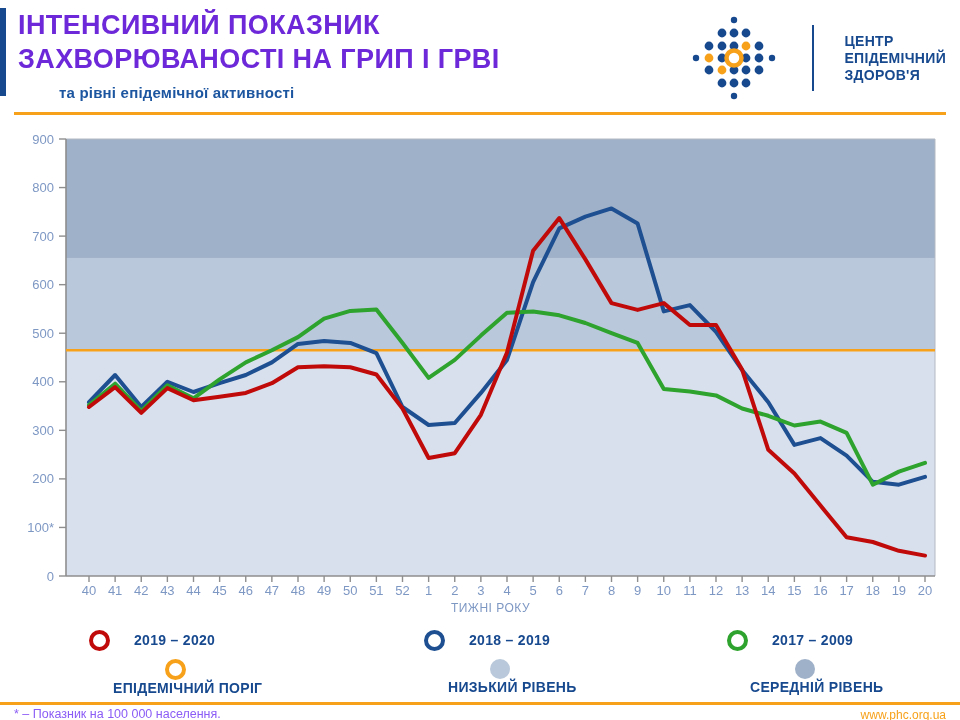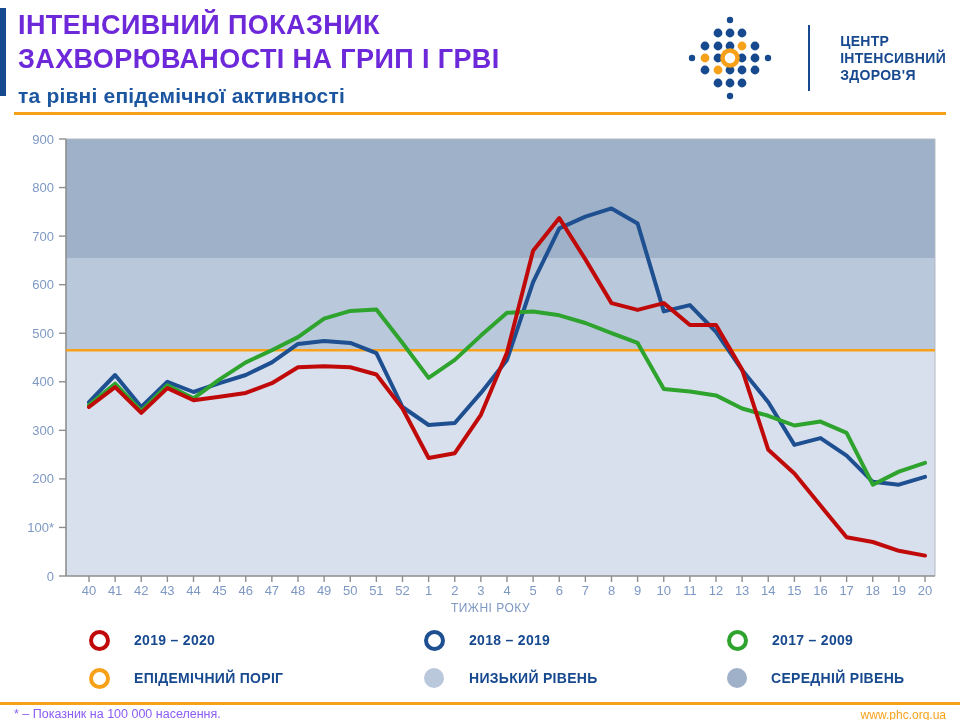--- a/index.html
+++ b/index.html
@@ -3,36 +3,36 @@
 <meta charset="utf-8">
 <style>
   html,body{margin:0;padding:0;background:#ffffff;}
   body{width:960px;height:720px;overflow:hidden;font-family:"Liberation Sans",sans-serif;position:relative;}
   .page{position:absolute;inset:0;background:#ffffff;}
 
   
   .accent-bar{position:absolute;left:0;top:8px;width:6px;height:88px;background:#17498f;}
   .title-block{position:absolute;left:18px;top:8px;}
   .title-line{font-size:27px;font-weight:bold;color:#6d28d9;letter-spacing:.4px;line-height:34px;}
-  .subtitle{font-size:21px;font-weight:bold;color:#1d56a0;margin-top:8px;letter-spacing:.2px;}
+  .subtitle{font-size:15px;font-weight:bold;color:#1d56a0;margin-top:8px;letter-spacing:.2px;margin-left:41px;}
   .logo{position:absolute;right:14px;top:10px;display:flex;align-items:center;gap:30px;}
   .logo-divider{width:2px;height:66px;background:#17498f;}
   .logo-text div{font-size:14px;font-weight:bold;color:#17498f;line-height:17px;letter-spacing:.3px;}
   .header-rule{position:absolute;left:14px;right:14px;top:112px;height:3px;background:#f7a11a;}
 
   
   #chart-svg{position:absolute;left:0;top:120px;}
 
   
   .legend{position:absolute;left:0;top:620px;width:792px;height:80px;}
   .legend-item{position:absolute;display:flex;align-items:center;height:22px;}
   .legend-item .lab{margin-left:24px;font-size:14px;font-weight:bold;color:#17498f;letter-spacing:.3px;white-space:nowrap;}
   .ring{width:13px;height:13px;border:4px solid #000;border-radius:50%;background:#fff;flex:0 0 auto;}
   .dot{width:20px;height:20px;border-radius:50%;background:#ccc;flex:0 0 auto;margin-right:1px;}
-  .r1{top:9px;} .r2{top:47px;}
+  .r1{top:9px;} .r2{top:39px;flex-direction:column;}
   .c1{left:89px;} .c2{left:424px;} .c3{left:727px;}
 
   
   .footer-rule{position:absolute;left:0;right:0;top:702px;height:3px;background:#f7a11a;}
   .footnote{position:absolute;left:14px;top:707px;font-size:12.5px;color:#8b5cf6;}
   .website{position:absolute;right:14px;top:708px;font-size:12px;color:#f7a11a;text-decoration:none;}
 </style>
 </head>
 <body>
 
@@ -72,21 +72,21 @@
         <circle cx="-12" cy="25" r="4.4"></circle>
           <circle cx="0" cy="25" r="4.4"></circle>
           <circle cx="12" cy="25" r="4.4"></circle>
         <circle cx="0" cy="38" r="3.2"></circle>
       </g>
       <circle cx="0" cy="0" r="7.5" fill="none" stroke="#f7a11a" stroke-width="4.5"></circle>
     </svg>
     <div class="logo-divider"></div>
     <div class="logo-text">
       <div>ЦЕНТР</div>
-      <div>ІНТЕНСИВНИЙ</div>
+      <div>ЕПІДЕМІЧНИЙ</div>
       <div>ЗДОРОВ'Я</div>
     </div>
   </div>
 
   <div class="header-rule"></div>
 
   <svg id="chart-svg" width="960" height="500" viewBox="0 0 960 500">
       <rect x="66" y="230.21666666666667" width="869" height="225.78333333333333" fill="#d9e0ed"></rect>
       <rect x="66" y="137.9611111111111" width="869" height="92.25555555555556" fill="#b9c8db"></rect>
       <rect x="66" y="19" width="869" height="118.96111111111111" fill="#9fb1c8"></rect>

